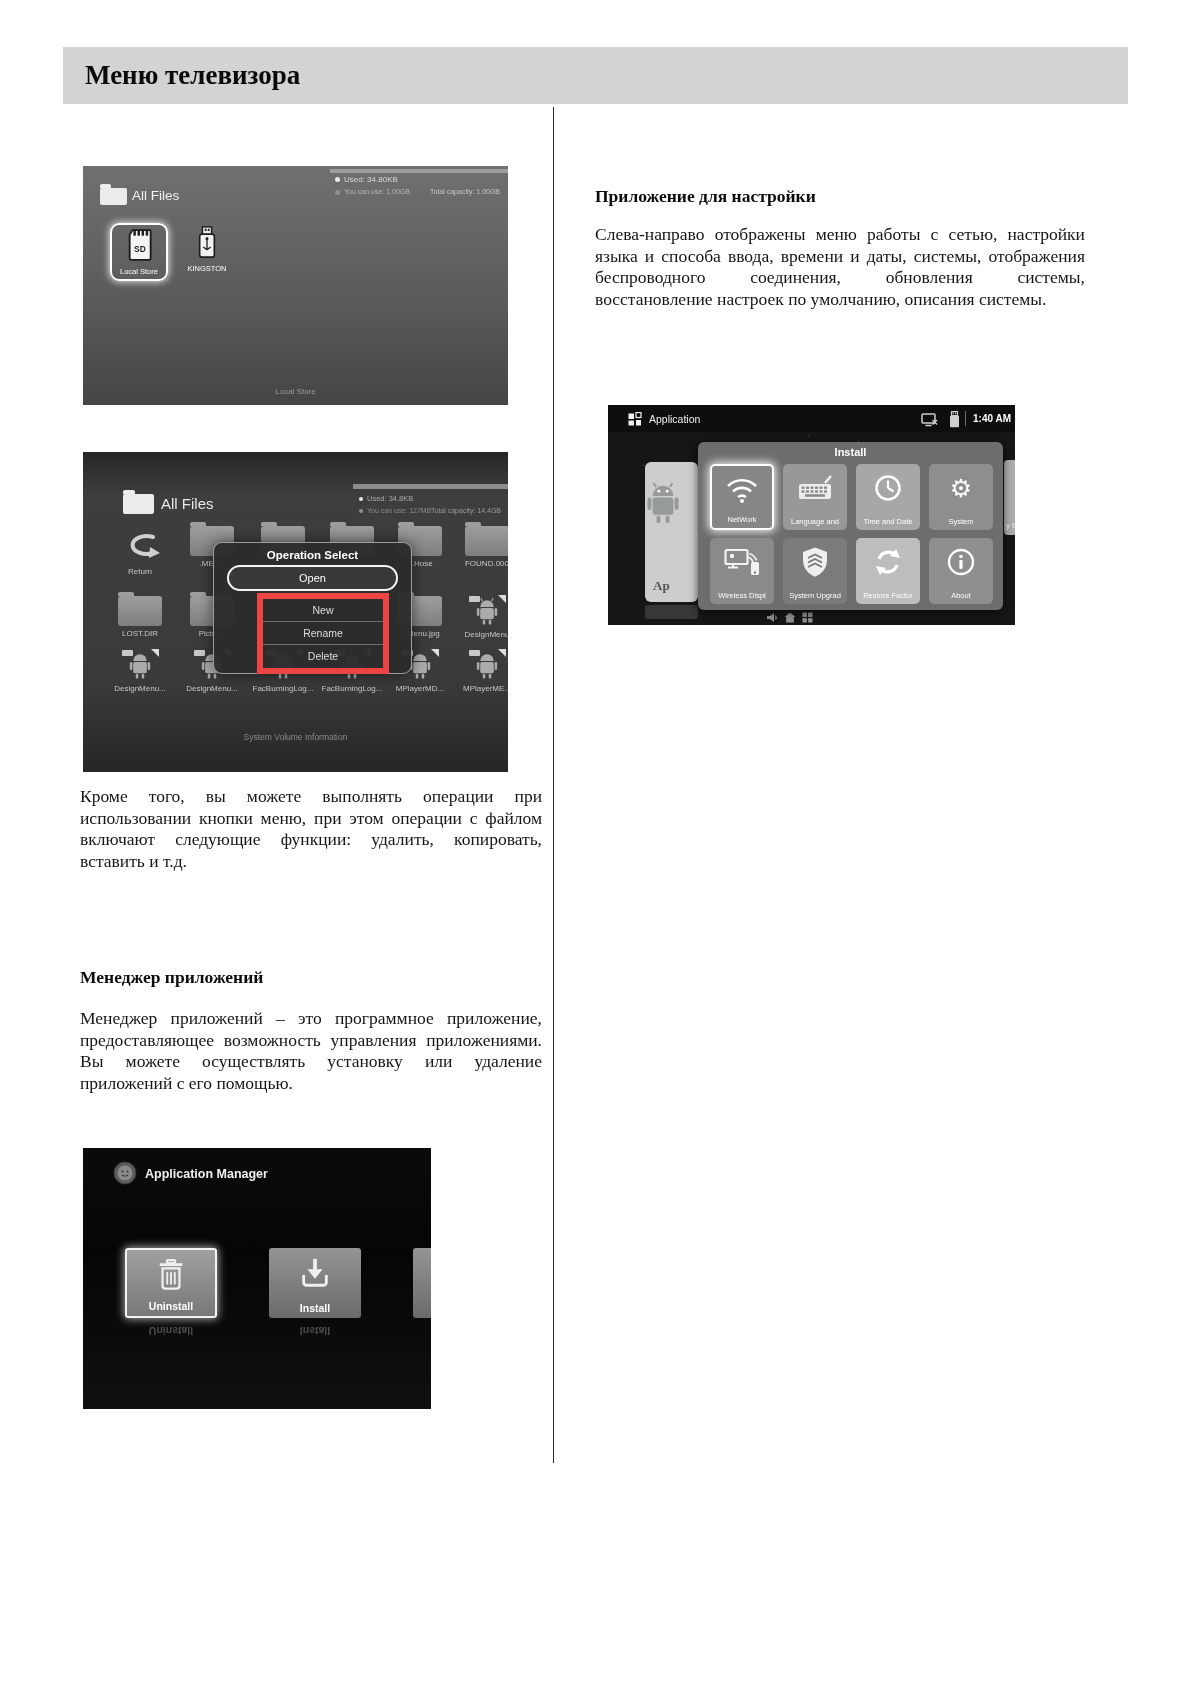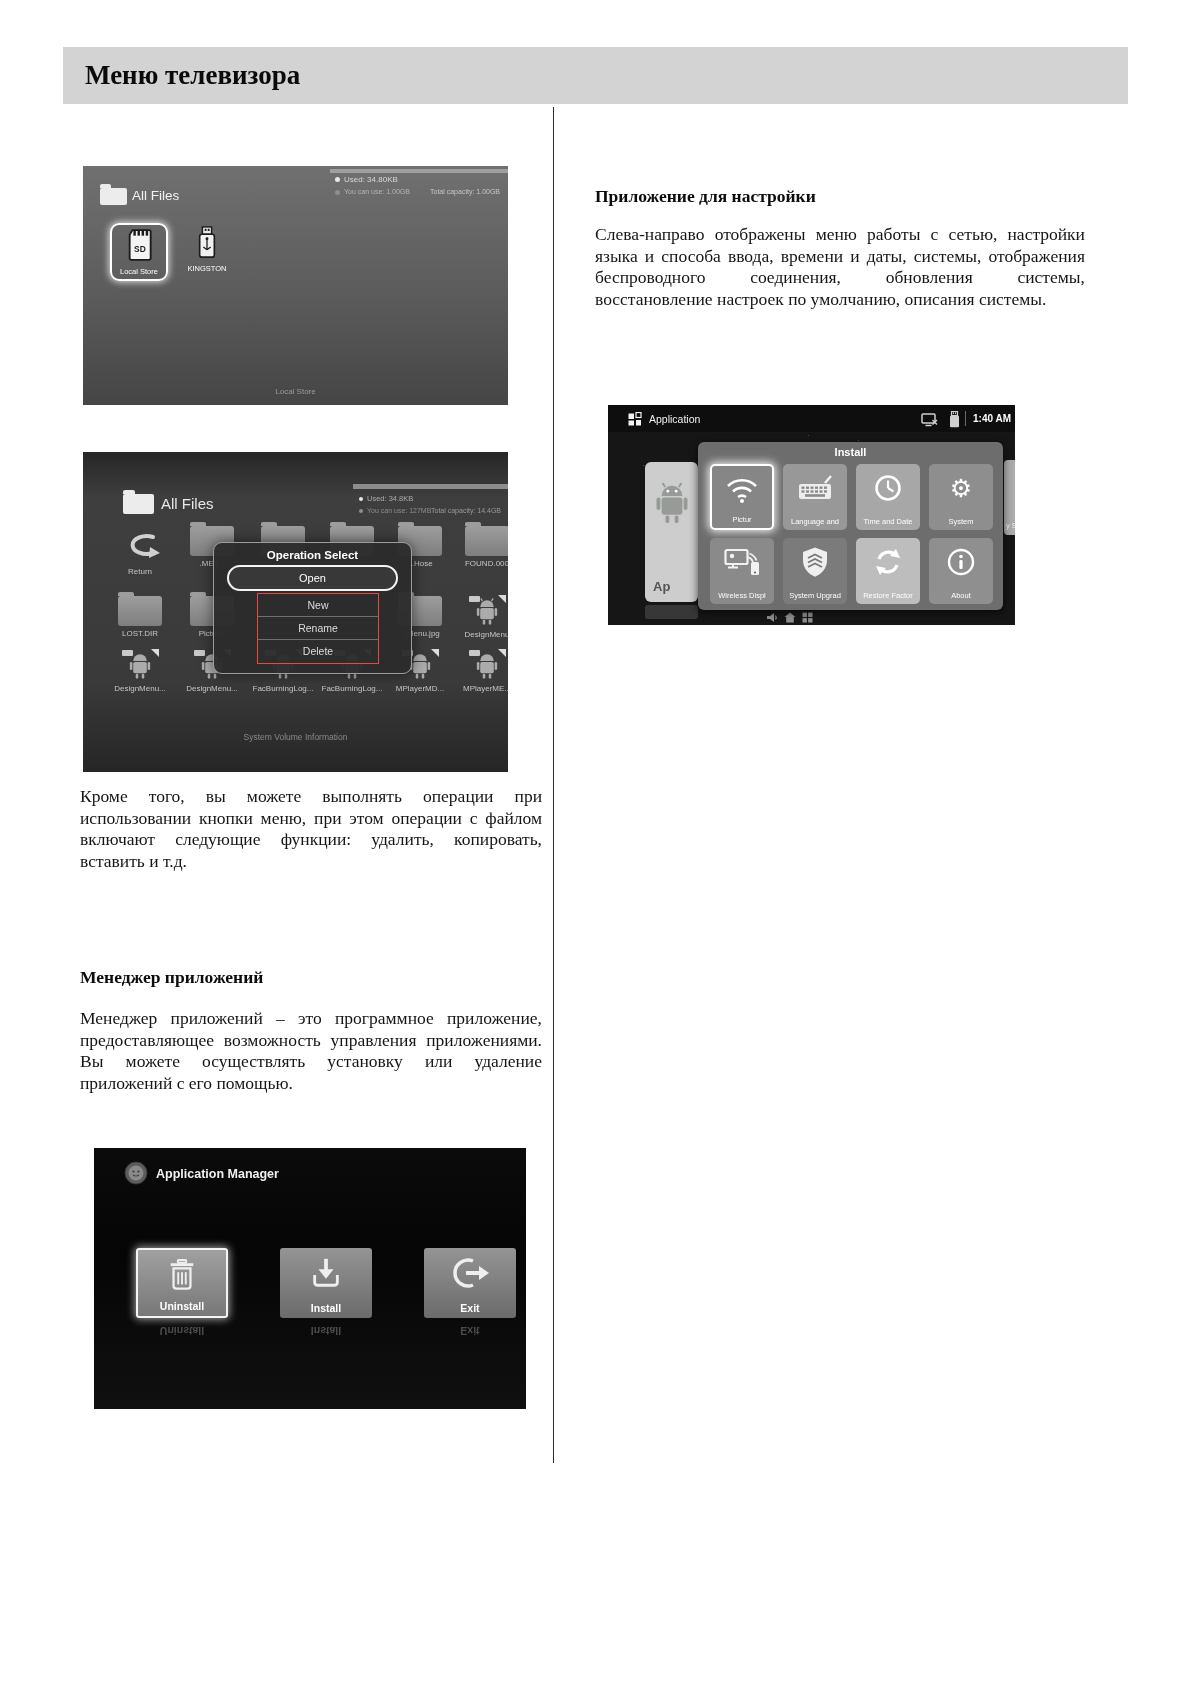--- a/index.html
+++ b/index.html
@@ -35,44 +35,44 @@
   .cell{position:absolute;width:64px;text-align:center;}
   .cell .lbl{margin-top:3px;font-size:8px;color:#c6c6c6;white-space:nowrap;}
   .folder{width:44px;height:30px;margin:0 auto;background:linear-gradient(#9d9d9d,#7e7e7e);border-radius:3px;position:relative;}
   .folder::before{content:"";position:absolute;left:0;top:-4px;width:16px;height:4px;background:#9d9d9d;border-radius:2px 2px 0 0;}
   .apk{position:relative;width:34px;height:31px;margin:0 auto;}
   .apk .badge{position:absolute;left:-1px;top:0;width:11px;height:6px;background:#c9c9c9;border-radius:1px;}
   .apk .fold{position:absolute;right:-2px;top:-1px;width:0;height:0;border-left:8px solid transparent;border-top:8px solid #dcdcdc;}
   .dlg{position:absolute;left:130px;top:90px;width:197px;height:130px;background:rgba(44,44,44,.96);border:1px solid #9d9d9d;border-radius:9px;z-index:5;box-shadow:0 0 14px rgba(0,0,0,.55);}
   .dlg-title{margin-top:6px;text-align:center;font-size:11.5px;font-weight:bold;color:#fff;}
   .dlg-open{position:absolute;left:13px;top:22px;width:167px;height:22px;border:2px solid #f4f4f4;border-radius:13px;color:#fff;font-size:11px;line-height:22px;text-align:center;background:rgba(255,255,255,.06);}
-  .dlg-box{position:absolute;left:43px;top:50px;width:120px;height:69px;border:1px solid #ef4444;}
+  .dlg-box{position:absolute;left:43px;top:50px;width:120px;height:69px;border:6px solid #ef4444;}
   .dlg-row{height:22px;line-height:22px;text-align:center;font-size:10.5px;color:#ddd;border-bottom:1px solid #6f6f6f;}
   .dlg-row.last{border-bottom:none;}
   .s2-footer{position:absolute;left:0;right:0;top:280px;text-align:center;font-size:8.5px;color:#8a8a8a;}
 
   
-  .s3{left:94px;top:1148px;width:432px;height:261px;background:linear-gradient(180deg,#0b0b0b,#050505 40%,#101010);}
+  .s3{left:83px;top:1148px;width:348px;height:261px;background:linear-gradient(180deg,#0b0b0b,#050505 40%,#101010);}
   .mgr-title{position:absolute;left:62px;top:19px;font-size:12.5px;font-weight:bold;color:#f0f0f0;}
   .mtile{position:absolute;top:100px;width:92px;height:70px;border-radius:3px;background:linear-gradient(#949494,#6b6b6b);text-align:center;box-sizing:border-box;}
   .mtile .micon{margin-top:7px;display:inline-block;}
   .mtile .mlabel{position:absolute;left:0;right:0;bottom:4px;font-size:10.5px;font-weight:bold;color:#fff;}
   .mtile.sel{border:2px solid #f3f3f3;box-shadow:0 0 9px 1px rgba(255,255,255,.65);background:linear-gradient(#a0a0a0,#787878);}
   .rf{position:absolute;top:177px;width:92px;text-align:center;transform:scaleY(-1);color:#9a9a9a;opacity:.45;font-size:10.5px;font-weight:bold;}
 
   
   .s4{left:608px;top:405px;width:407px;height:220px;background:#161616;}
   .stars{position:absolute;left:0;top:0;width:1px;height:1px;background:transparent;
     box-shadow:35px 60px #555,60px 160px #4e4e4e,150px 45px #4a4a4a,250px 35px #555,300px 70px #4a4a4a,
     370px 50px #555,390px 150px #4e4e4e,330px 190px #4a4a4a,120px 200px #4e4e4e,200px 30px #444;}
   .s4top{position:absolute;left:0;top:0;right:0;height:27px;background:rgba(0,0,0,.35);}
   .s4title{position:absolute;left:41px;top:8px;font-size:10.5px;color:#f0f0f0;}
   .s4time{position:absolute;right:4px;top:8px;font-size:10px;font-weight:bold;color:#fff;}
   .s4sep{position:absolute;right:49px;top:6px;width:1px;height:15px;background:#6b6b6b;}
-  .atile{position:absolute;left:37px;top:57px;width:53px;height:140px;background:#cdcdcd;border-radius:6px;text-align:center;z-index:1;overflow:hidden;}
+  .atile{position:absolute;left:37px;top:57px;width:53px;height:140px;background:#cdcdcd;border-radius:6px;z-index:1;overflow:hidden;font-family:Liberation Serif, serif;}
   .atile .alabel{position:absolute;left:8px;bottom:8px;font-size:13px;font-weight:bold;color:#555;}
   .atile-rf{position:absolute;left:37px;top:200px;width:53px;height:14px;background:rgba(205,205,205,.18);border-radius:3px;z-index:1;}
   .store{position:absolute;left:396px;top:55px;width:11px;height:75px;background:#ababab;border-radius:4px 0 0 4px;z-index:1;overflow:hidden;}
   .store .slabel{position:absolute;left:2px;bottom:5px;font-size:7.5px;color:#f6f6f6;white-space:nowrap;}
   .panel{position:absolute;left:90px;top:37px;width:305px;height:168px;background:#6d6d6d;border-radius:6px;z-index:2;box-shadow:0 2px 8px rgba(0,0,0,.65);}
   .panel-title{position:absolute;left:0;right:0;top:4px;text-align:center;font-size:11px;font-weight:bold;color:#fff;}
   .stile{position:absolute;width:64px;height:66px;border-radius:5px;text-align:center;box-sizing:border-box;}
   .stile .ticon{position:absolute;left:0;right:0;top:6px;height:36px;display:flex;align-items:center;justify-content:center;}
   .stile .tlabel{position:absolute;left:1px;right:1px;bottom:4px;font-size:7.5px;color:#fff;white-space:nowrap;overflow:hidden;}
   .stile.sel{border:2px solid #fff;box-shadow:0 0 9px 2px rgba(255,255,255,.85);}
@@ -418,21 +418,21 @@
 
       <div class="stile sel bgA" style="left:12px;top:22px;">
         <span class="ticon">
           <svg width="34" height="27" viewBox="0 0 34 27">
             <path d="M3 9 a20 20 0 0 1 28 0" fill="none" stroke="#fff" stroke-width="2.6"></path>
             <path d="M8 14.5 a13 13 0 0 1 18 0" fill="none" stroke="#fff" stroke-width="2.6"></path>
             <path d="M13 20 a7 7 0 0 1 8 0" fill="none" stroke="#fff" stroke-width="2.6"></path>
             <circle cx="17" cy="24" r="2" fill="#fff"></circle>
           </svg>
         </span>
-        <span class="tlabel">Pictur</span>
+        <span class="tlabel">NetWork</span>
       </div>
 
       <div class="stile bgB" style="left:85px;top:22px;">
         <span class="ticon">
           <svg width="36" height="26" viewBox="0 0 36 26">
             <line x1="28" y1="8" x2="34" y2="1" stroke="#f2f2f2" stroke-width="2.4"></line>
             <rect x="2" y="9" width="32" height="15" rx="2" fill="#ededed"></rect>
             <g fill="#8a8a8a">
               <rect x="4.5" y="11.5" width="3" height="2.4"></rect>
                 <rect x="9" y="11.5" width="3" height="2.4"></rect>

